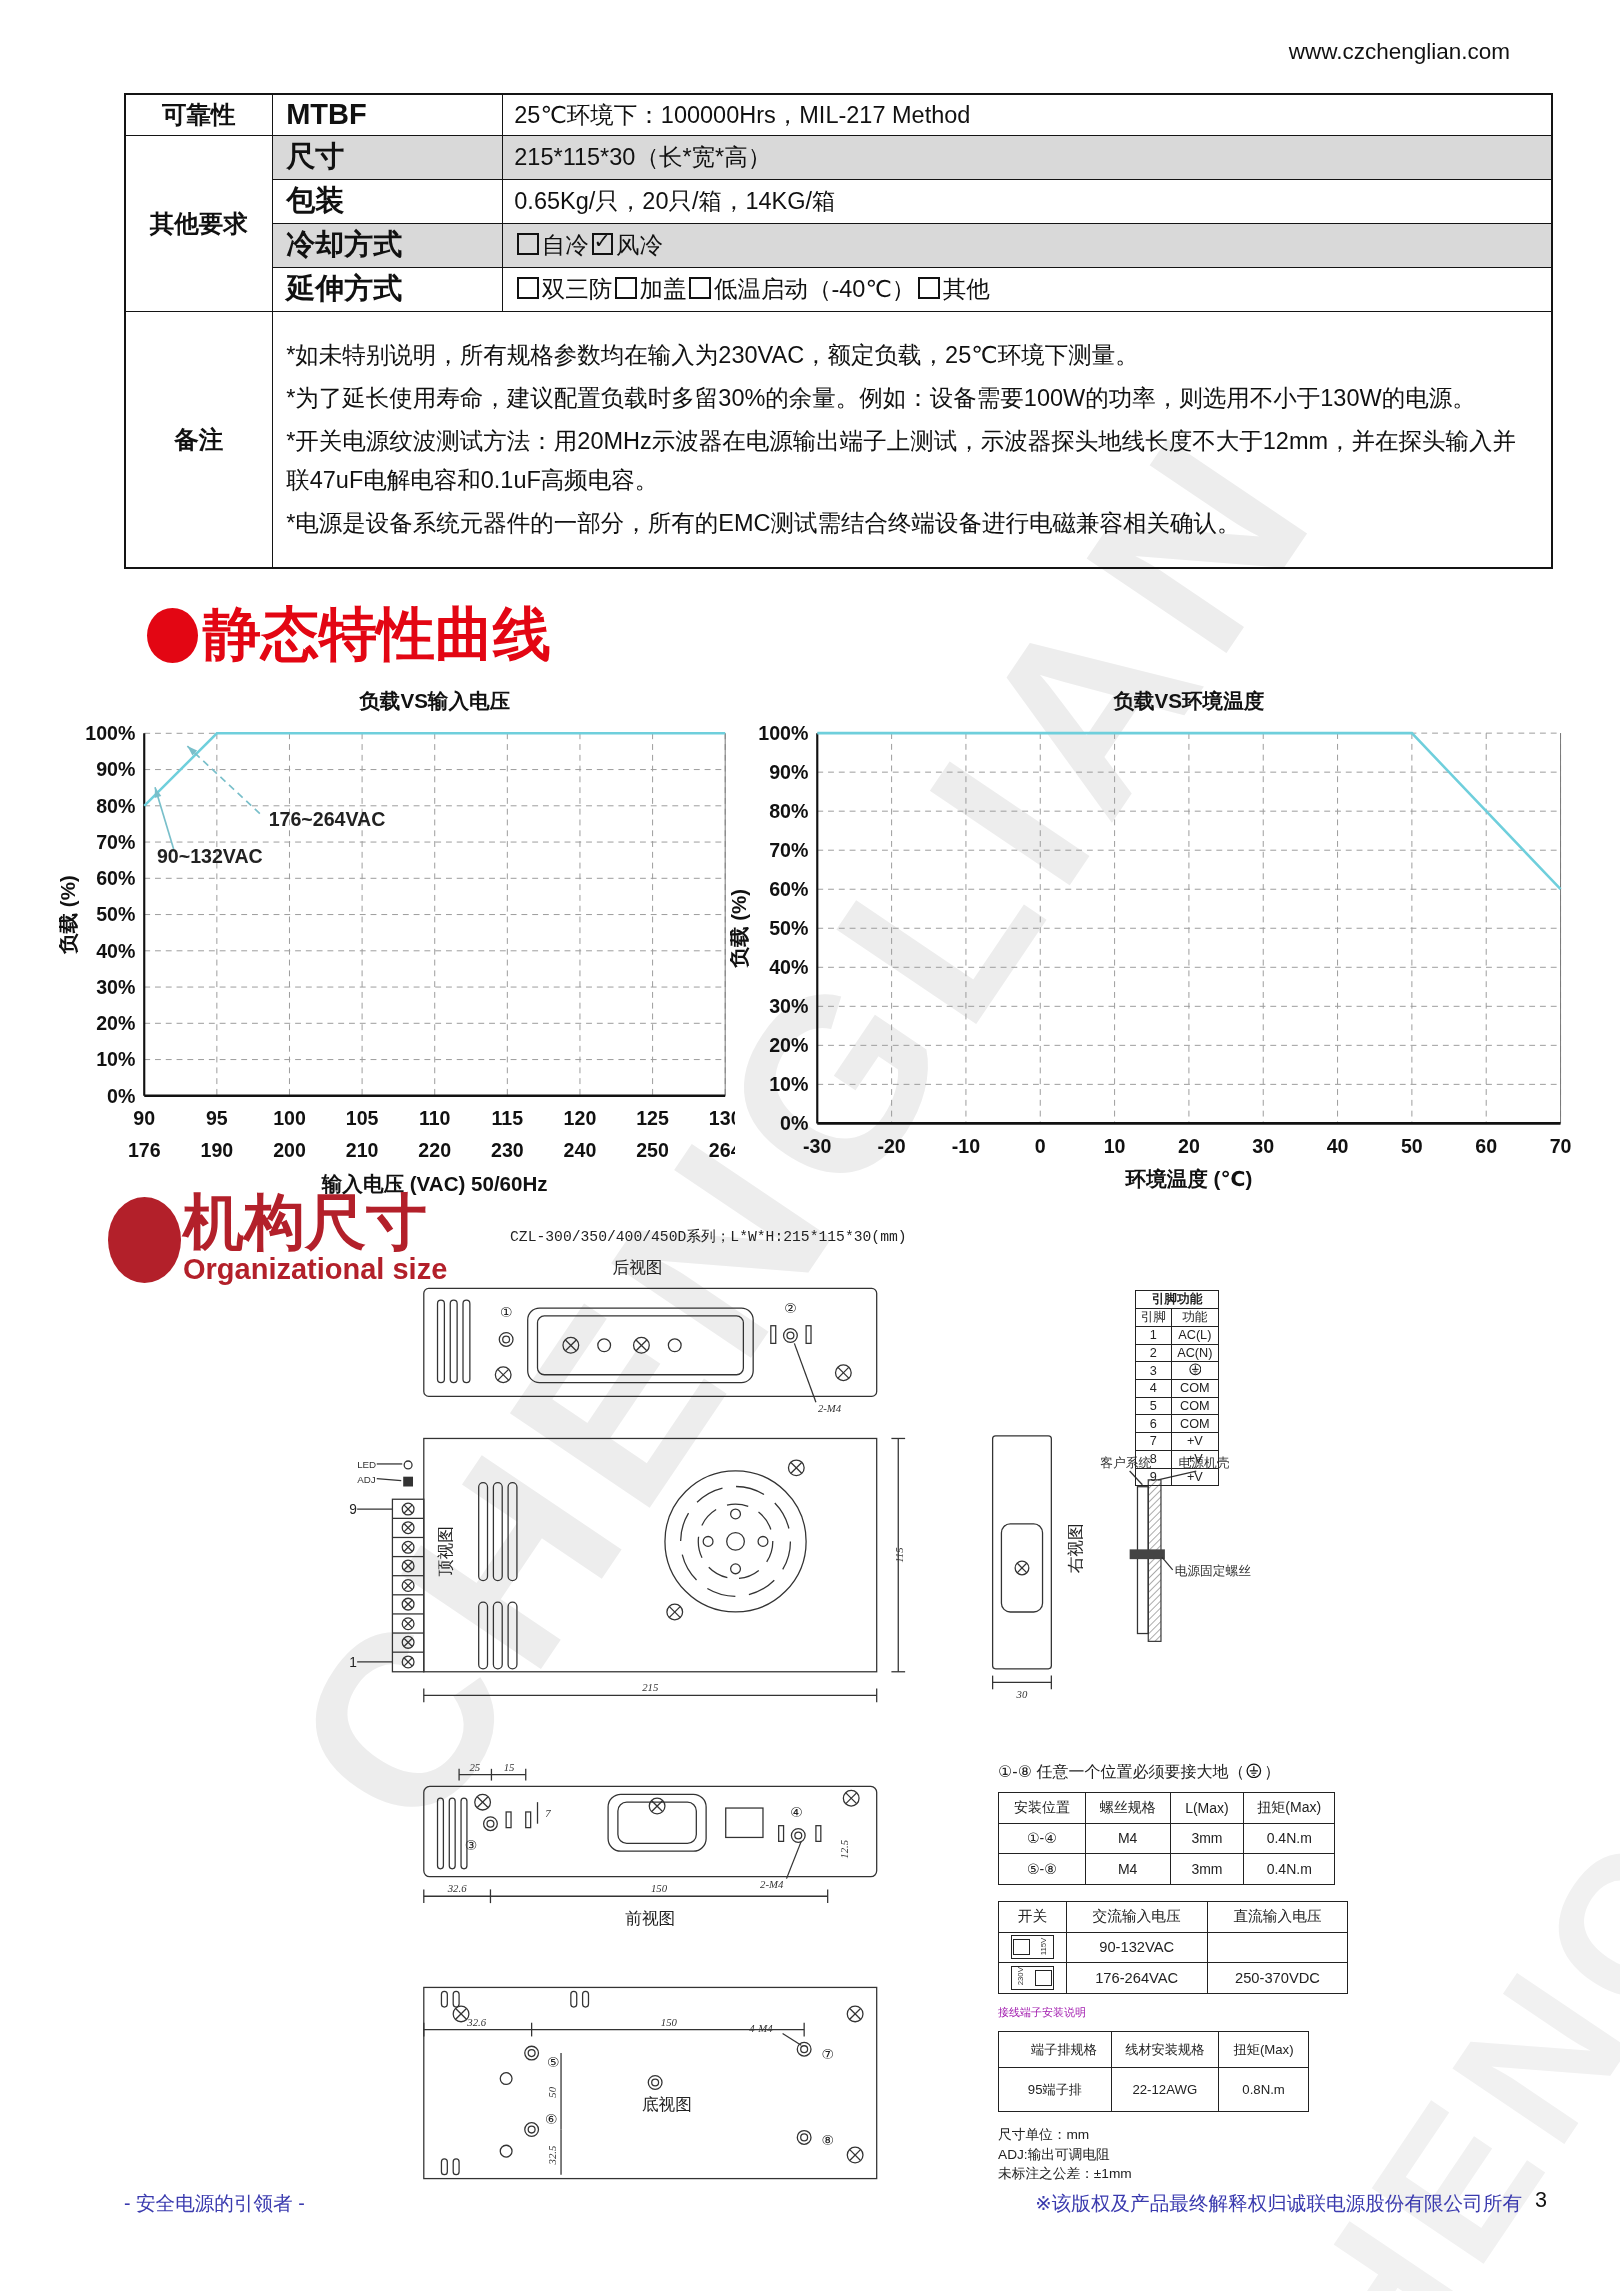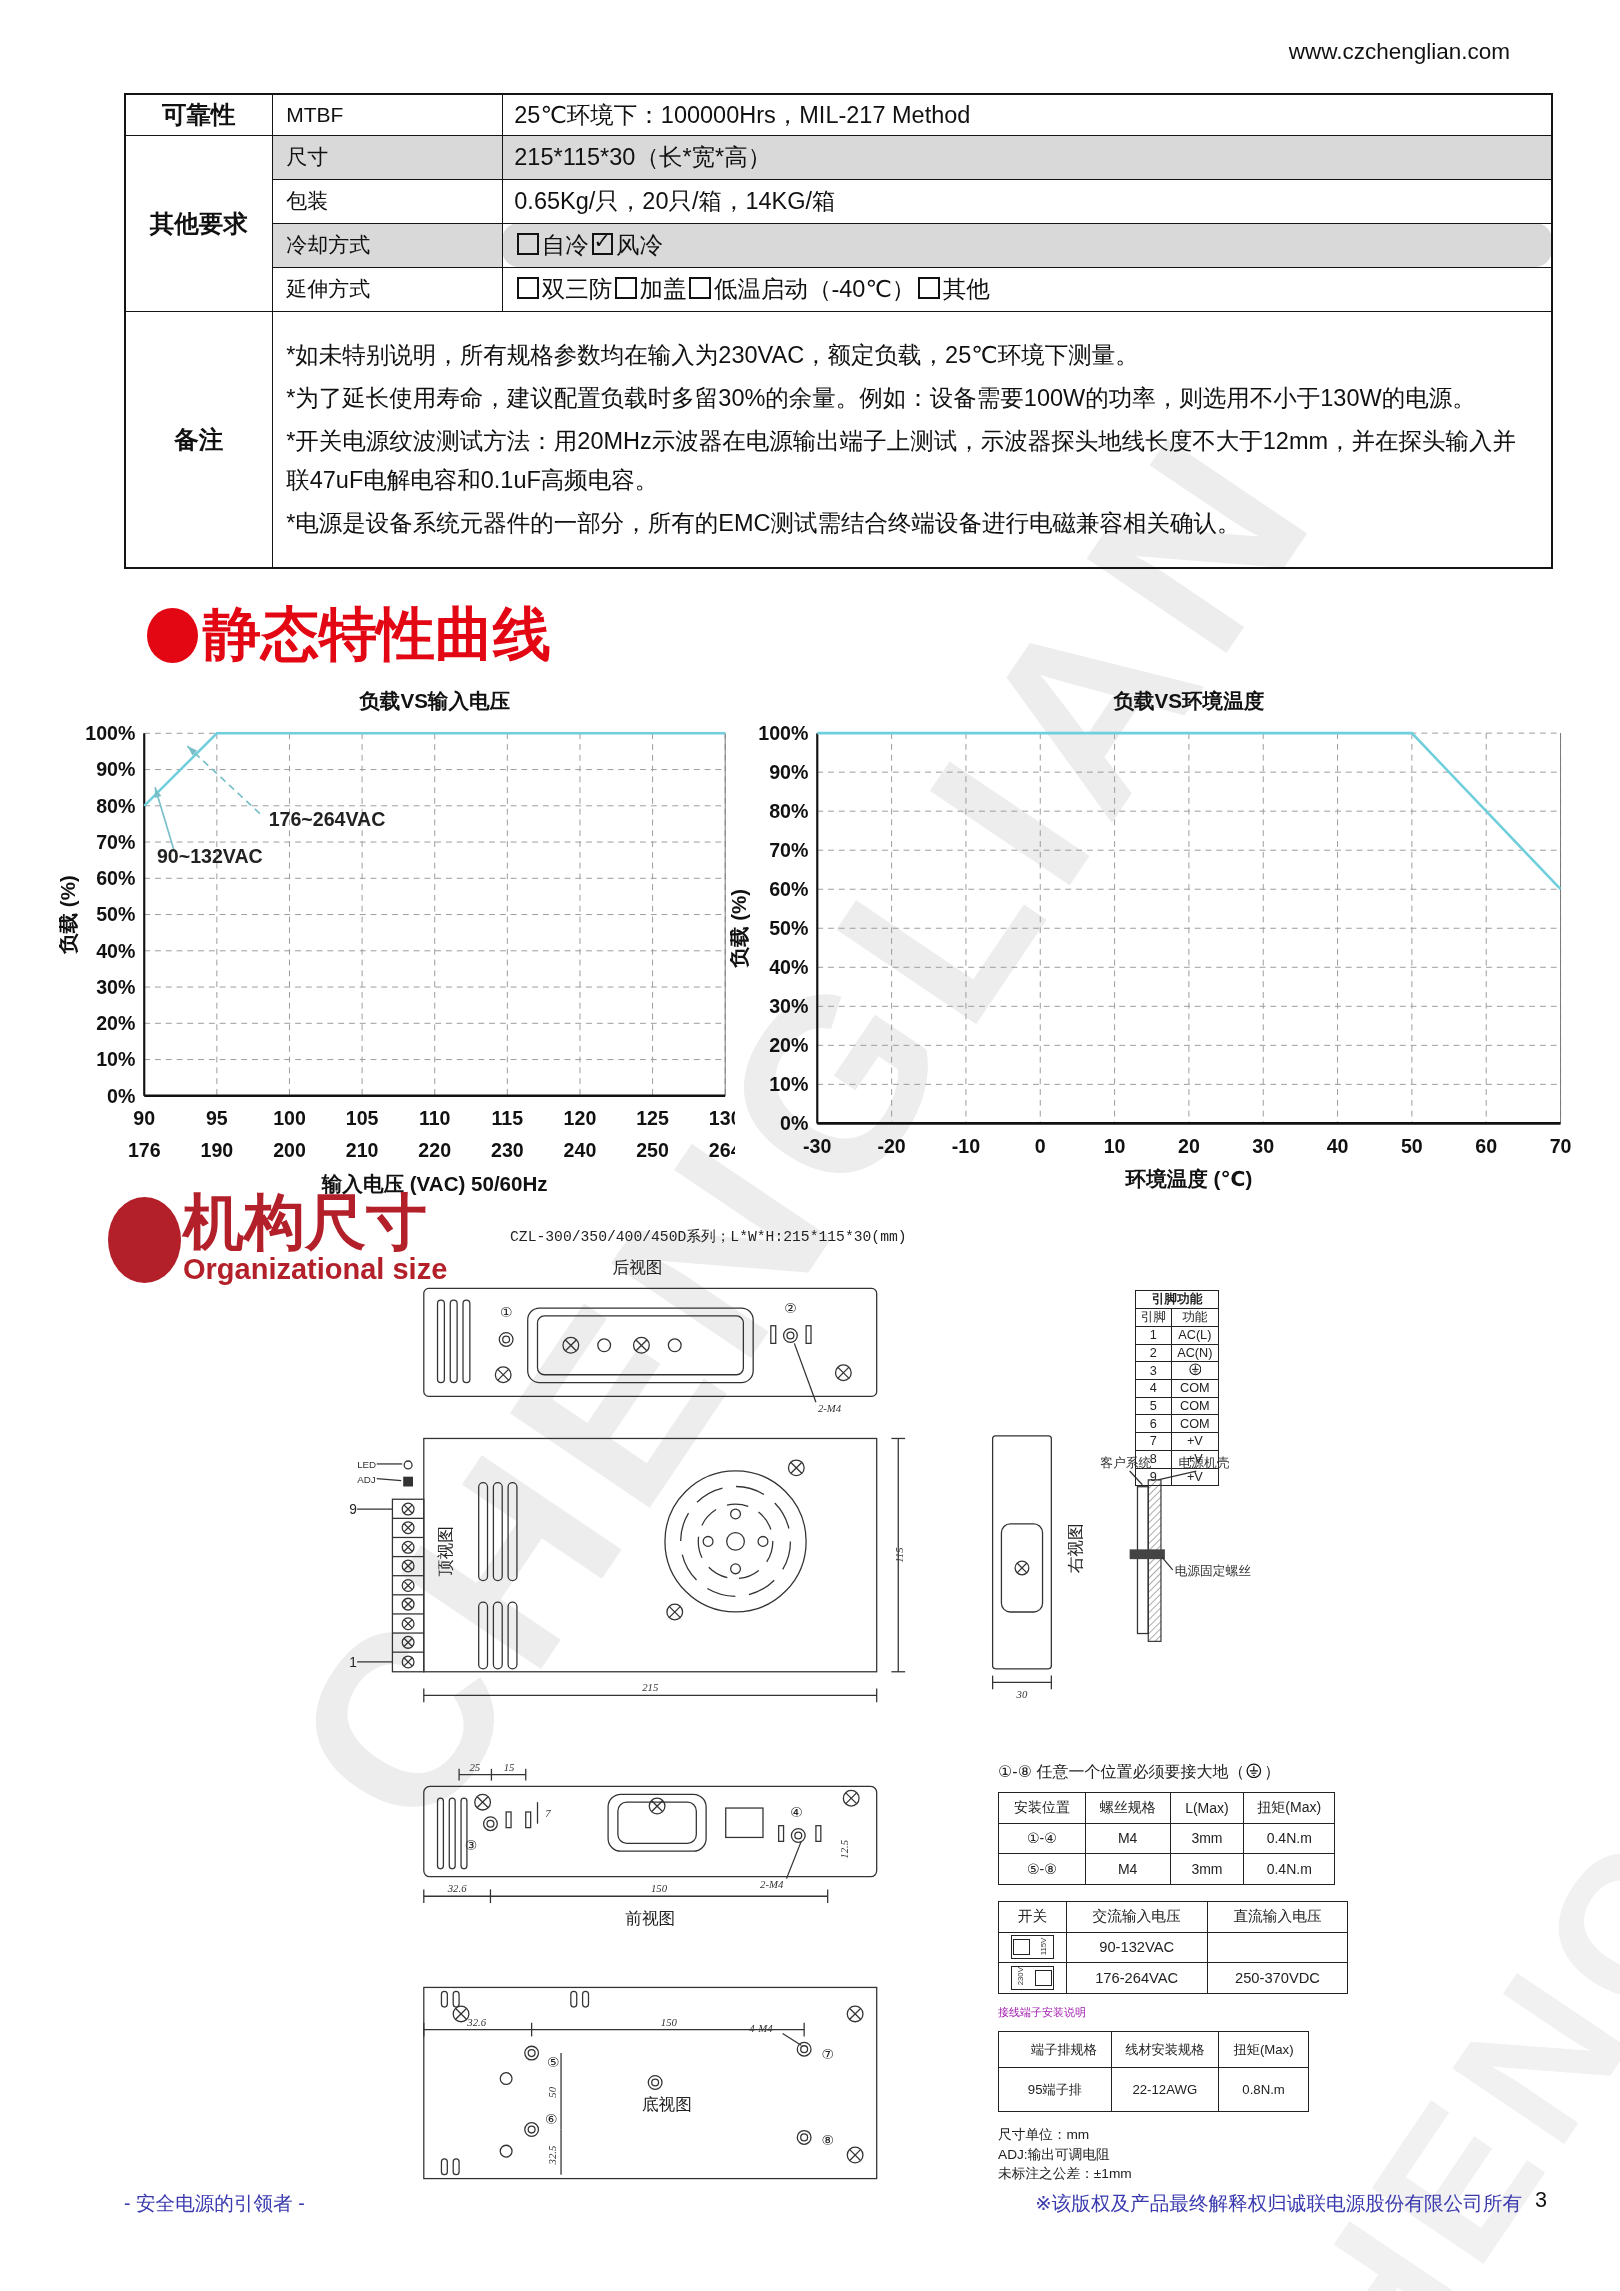--- a/index.html
+++ b/index.html
@@ -12,26 +12,26 @@
   .watermark2{position:absolute;left:1607px;top:1960px;transform:translate(-50%,-50%) rotate(-56deg);
              font-size:196px;font-weight:bold;letter-spacing:13.7px;color:#f1f1f1;white-space:nowrap;z-index:0;}
   .layer{position:absolute;inset:0;z-index:1;}
   
   .url{position:absolute;top:39px;right:110px;font-size:22.5px;color:#111;}
   
   table.spec{position:absolute;left:124px;top:93px;width:1427px;border-collapse:collapse;table-layout:fixed;}
   table.spec td{border:1.6px solid #141414;vertical-align:middle;}
   table.spec{border:2.9px solid #141414;}
   td.lab1{font-size:24.5px;font-weight:600;text-align:center;}
-  td.lab2{font-size:21px;font-weight:400;padding-left:13.7px;}
+  td.lab2{font-size:29px;font-weight:700;padding-left:13.7px;}
   td.val{font-size:23.5px;padding-left:11.8px;}
   td.shade{background:#d9d9d9;}
   td.notes{padding:5.9px 13.7px;}
   td.notes p{margin:3.9px 0;line-height:39px;font-size:23.5px;}
-  .indent{padding-left:49px;border-radius:17px;}
+  .indent{padding-left:49px;}
   .cb{display:inline-block;width:17.6px;height:17.6px;border:2.2px solid #111;vertical-align:-2px;margin:0 2.9px;position:relative;}
   .cb.checked::after{content:"✓";position:absolute;top:-6.9px;left:0;font-size:20.6px;font-weight:bold;color:#111;}
   
   .sec-title{position:absolute;display:flex;align-items:center;color:#e30613;font-weight:bold;font-size:58px;white-space:nowrap;}
   .dot{width:51px;height:55px;background:#e30613;border-radius:50%;margin-right:4.9px;flex:none;}
   
   .mech-title{position:absolute;left:108px;top:1194px;display:flex;align-items:center;color:#b3202a;}
   .mech-dot{width:73px;height:86px;background:#b3202a;border-radius:50%;flex:none;margin-right:2px;}
   .mech-zh{font-size:61px;font-weight:bold;line-height:57px;display:block;}
   .mech-en{font-size:29px;font-weight:bold;display:block;margin-top:2px;}

